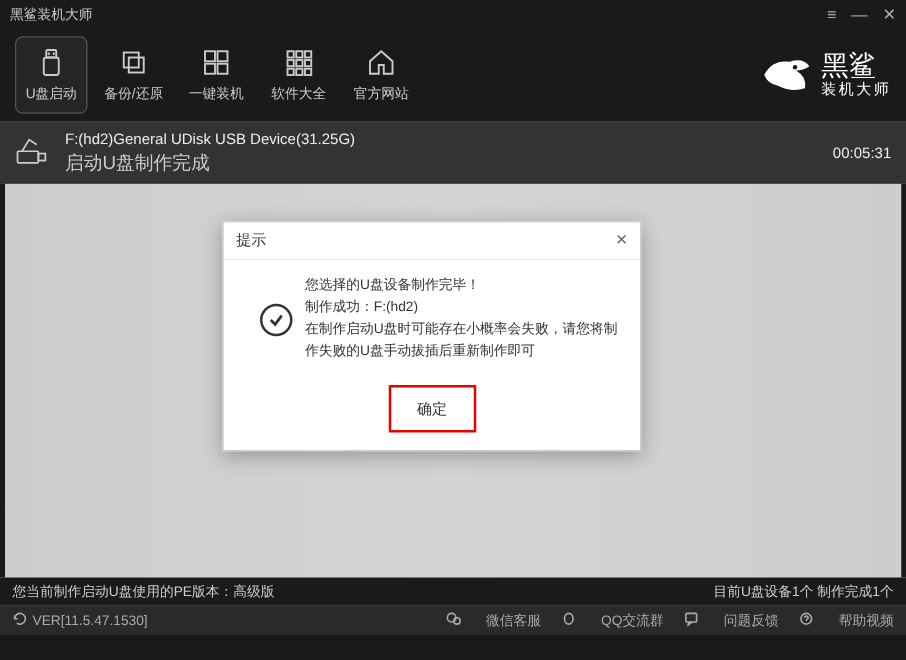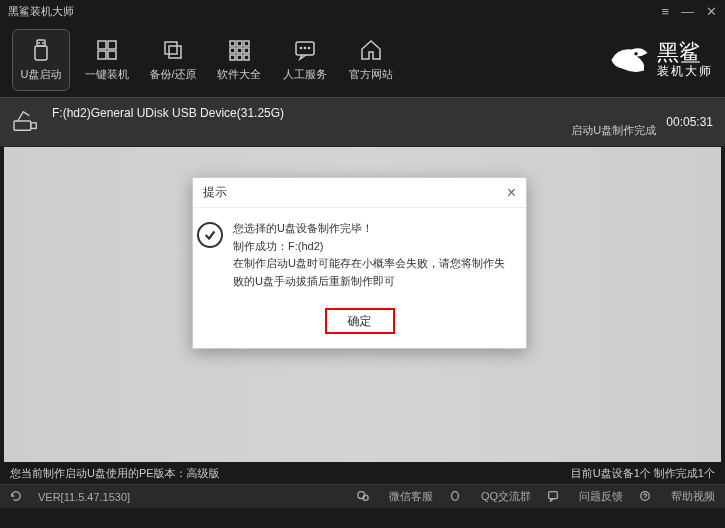--- a/index.html
+++ b/index.html
@@ -17,40 +17,40 @@
 
 .brand { margin-left: auto; display: flex; align-items: center; gap: 6px; color: #fff; }
 .brand-text { display: flex; flex-direction: column; line-height: 1.1; }
 .brand-text .b1 { font-size: 22px; font-weight: normal; }
 .brand-text .b2 { font-size: 12px; letter-spacing: 2px; }
 
 .device-bar { height: 50px; background: #333; display: flex; align-items: center; padding: 0 12px; color: #eee; font-size: 12px; gap: 10px; border-top: 1px solid #444; border-bottom: 1px solid #222; }
 .device-icon svg { width: 30px; height: 26px; stroke: #ccc; fill: none; stroke-width: 1.5; }
 .device-info { display: flex; flex-direction: column; gap: 3px; flex: 1; }
 .device-info .line1 { font-size: 12px; }
-.device-info .line2 { font-size: 11px; color: #ccc; text-align: right; }
+.device-info .line2 { font-size: 15px; color: #ccc; }
 .device-time { margin-left: auto; font-size: 12px; }
 
 .main-area { height: 315px; background: #d8d8d8; background-image: linear-gradient(to right, rgba(0,0,0,0.05), rgba(0,0,0,0.02), rgba(0,0,0,0.05)); border-left: 4px solid #1a1a1a; border-right: 4px solid #1a1a1a; position: relative; }
 
-.modal { position: absolute; left: 188px; top: 30px; width: 335px; background: #fff; border: 1px solid #ccc; box-shadow: 0 4px 16px rgba(0,0,0,0.3); }
+.modal { position: absolute; left: 174px; top: 30px; width: 335px; background: #fff; border: 1px solid #ccc; box-shadow: 0 4px 16px rgba(0,0,0,0.3); }
 .modal-header { height: 30px; display: flex; align-items: center; justify-content: space-between; padding: 0 10px; font-size: 12px; color: #333; border-bottom: 1px solid #eee; }
 .modal-close { cursor: pointer; font-size: 16px; color: #666; }
-.modal-body { padding: 12px 14px 10px 4px; display: flex; gap: 10px; }
+.modal-body { padding: 12px 14px 10px 29px; display: flex; gap: 10px; align-items: center; }
 .modal-check { width: 26px; height: 26px; border: 2px solid #333; border-radius: 50%; display: flex; align-items: center; justify-content: center; flex-shrink: 0; margin-top: 2px; }
 .modal-check svg { width: 14px; height: 14px; stroke: #333; stroke-width: 2.5; fill: none; }
 .modal-text { font-size: 11px; color: #333; line-height: 1.6; }
 .modal-footer { padding: 8px 0 14px 0; display: flex; justify-content: center; }
-.modal-ok { width: 70px; height: 26px; border: 2px solid #e00; background: #fff; color: #333; font-size: 12px; cursor: pointer; }
+.modal-ok { width: 70px; height: 38px; border: 2px solid #e00; background: #fff; color: #333; font-size: 12px; cursor: pointer; }
 
 .statusbar1 { height: 22px; background: #1a1a1a; display: flex; align-items: center; padding: 0 10px; color: #ccc; font-size: 11px; }
 .statusbar1 .right { margin-left: auto; }
 
 .statusbar2 { height: 24px; background: #2a2a2a; display: flex; align-items: center; padding: 0 10px; color: #aaa; font-size: 11px; gap: 14px; border-top: 1px solid #3a3a3a; }
-.statusbar2 .ver { display: flex; align-items: center; gap: 16px; }
+.statusbar2 .ver { display: flex; align-items: center; gap: 4px; }
 .statusbar2 .links { margin-left: auto; display: flex; gap: 16px; }
 .statusbar2 .link { display: flex; align-items: center; gap: 20px; cursor: pointer; }
 .smicon svg { width: 12px; height: 12px; stroke: #aaa; fill: none; stroke-width: 1.5; }
 </style>
 </head>
 <body>
 
 <div class="titlebar">
   <span>黑鲨装机大师</span>
   <div class="titlebar-controls">
@@ -68,64 +68,52 @@
           <rect x="6" y="8" width="12" height="14" rx="2"></rect>
           <line x1="10" y1="4" x2="10" y2="6"></line>
           <line x1="14" y1="4" x2="14" y2="6"></line>
         </svg>
       </span>
     <span>U盘启动</span>
   </div>
   <div class="nav-item">
     <span class="nav-icon">
         <svg viewBox="0 0 24 24">
+          <rect x="4" y="4" width="12" height="12"></rect>
+          <rect x="8" y="8" width="12" height="12"></rect>
+        </svg>
+      </span>
+    <span>备份/还原</span>
+  </div>
+  <div class="nav-item">
+    <span class="nav-icon">
+        <svg viewBox="0 0 24 24">
           <rect x="3" y="3" width="8" height="8"></rect>
           <rect x="13" y="3" width="8" height="8"></rect>
           <rect x="3" y="13" width="8" height="8"></rect>
           <rect x="13" y="13" width="8" height="8"></rect>
         </svg>
       </span>
     <span>一键装机</span>
-  </div>
-  <div class="nav-item">
-    <span class="nav-icon">
-        <svg viewBox="0 0 24 24">
-          <rect x="4" y="4" width="12" height="12"></rect>
-          <rect x="8" y="8" width="12" height="12"></rect>
-        </svg>
-      </span>
-    <span>备份/还原</span>
   </div>
   <div class="nav-item">
     <span class="nav-icon">
         <svg viewBox="0 0 24 24">
           <rect x="3" y="3" width="5" height="5"></rect>
           <rect x="10" y="3" width="5" height="5"></rect>
           <rect x="17" y="3" width="5" height="5"></rect>
           <rect x="3" y="10" width="5" height="5"></rect>
           <rect x="10" y="10" width="5" height="5"></rect>
           <rect x="17" y="10" width="5" height="5"></rect>
           <rect x="3" y="17" width="5" height="5"></rect>
           <rect x="10" y="17" width="5" height="5"></rect>
           <rect x="17" y="17" width="5" height="5"></rect>
         </svg>
       </span>
     <span>软件大全</span>
-  </div>
-  <div class="nav-item">
-    <span class="nav-icon">
-        <svg viewBox="0 0 24 24">
-          <rect x="3" y="4" width="18" height="13" rx="2"></rect>
-          <path d="M9 17 L7 21 L13 17"></path>
-          <circle cx="8" cy="10" r="0.6" fill="#ccc"></circle>
-          <circle cx="12" cy="10" r="0.6" fill="#ccc"></circle>
-          <circle cx="16" cy="10" r="0.6" fill="#ccc"></circle>
-        </svg>
-      </span>
-    <span>人工服务</span>
   </div>
   <div class="nav-item">
     <span class="nav-icon">
         <svg viewBox="0 0 24 24">
           <path d="M3 11 L12 3 L21 11 L21 21 L14 21 L14 14 L10 14 L10 21 L3 21 Z"></path>
         </svg>
       </span>
     <span>官方网站</span>
   </div>
 

